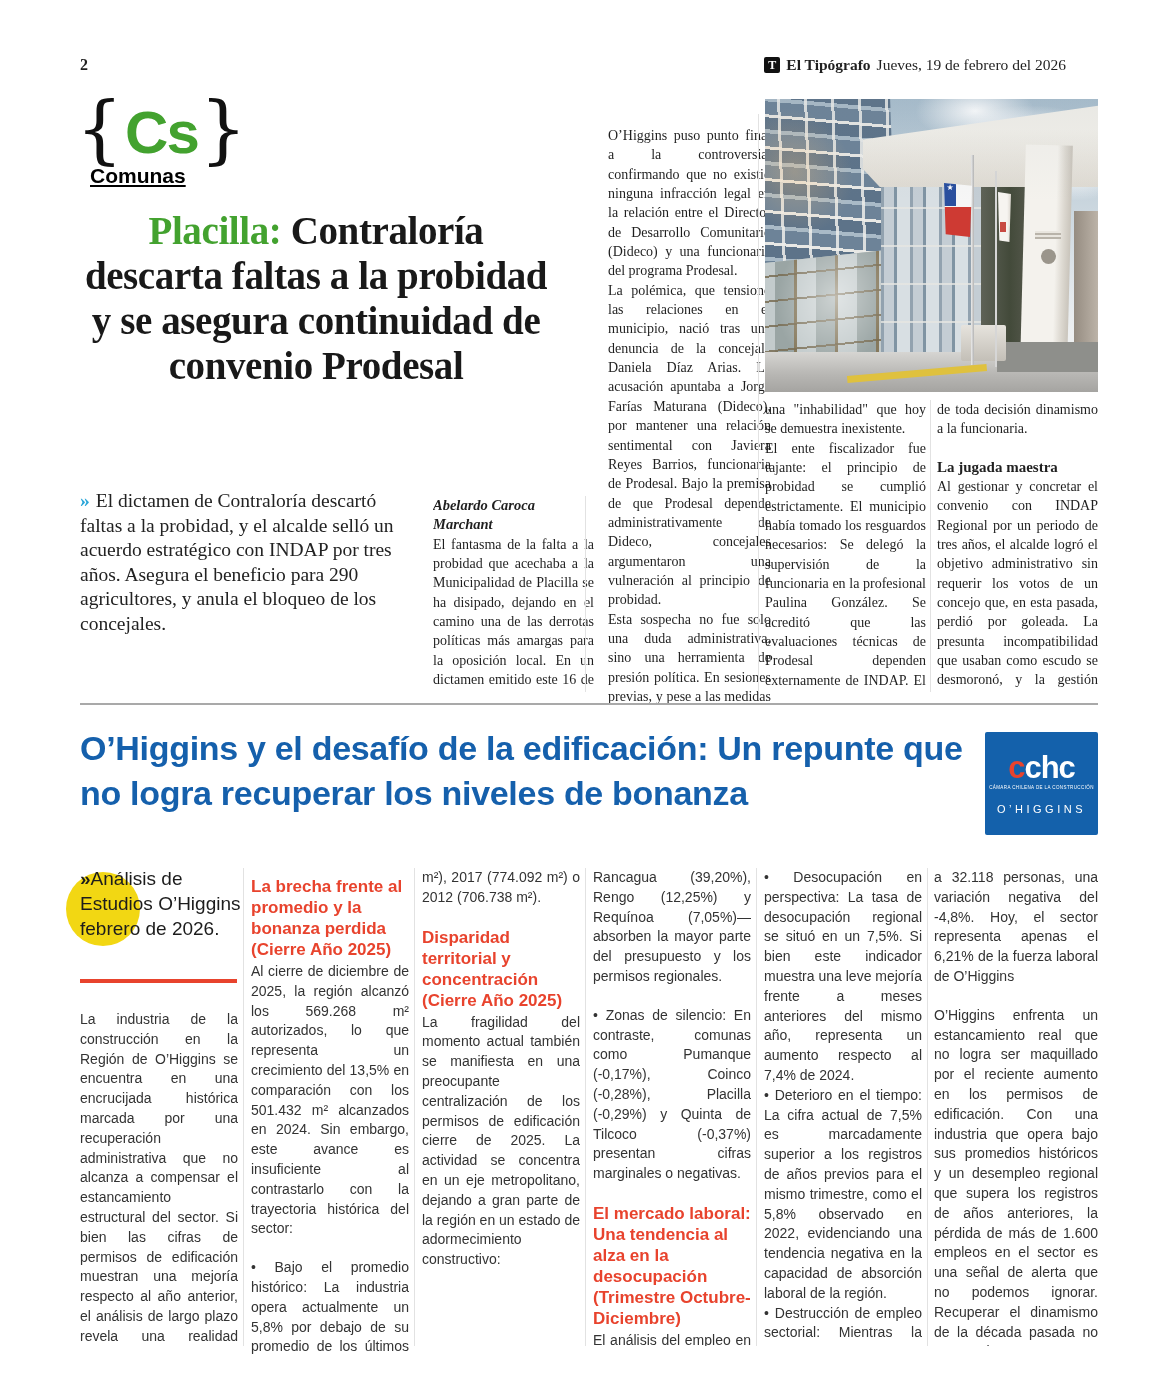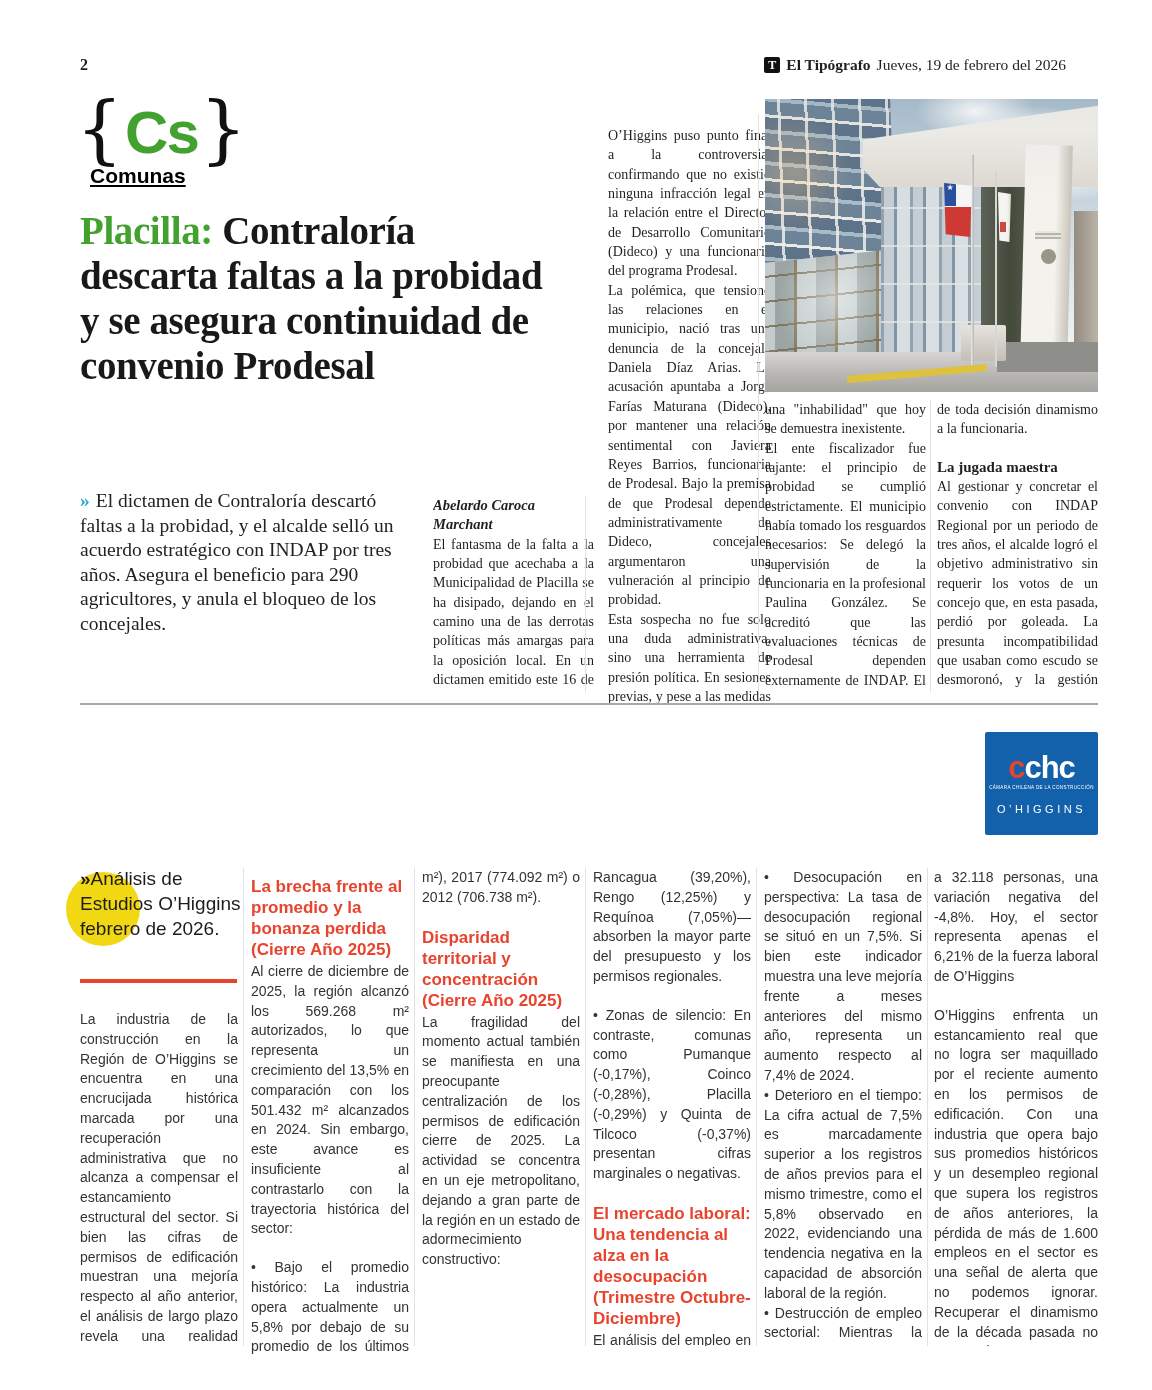--- a/index.html
+++ b/index.html
@@ -19,21 +19,21 @@
   .badge{left:76px;top:96px;}
   .badge-top{display:flex;align-items:center;line-height:1;}
   .brace{font-size:74px;font-weight:400;color:#111;transform:translateY(-4px);font-family:"DejaVu Serif",serif;}
   .cs{font-size:60px;font-weight:800;color:#43a22f;letter-spacing:-2px;
       font-family:"Liberation Sans","DejaVu Sans",sans-serif;padding:0 2px;}
   .badge-label{font-family:"Liberation Sans","DejaVu Sans",sans-serif;font-weight:700;font-size:21px;
       color:#000000;margin:-6px 0 0 14px;text-decoration:underline;}
 
   
   .headline{left:80px;top:208px;width:472px;font-size:39px;line-height:45px;font-weight:700;
-      letter-spacing:-0.4px;color:#191919;}
+      letter-spacing:-0.4px;color:#191919;text-align:center;}
   .kicker{color:#43a22f;}
   .lede{left:80px;top:489px;width:334px;font-size:19.5px;line-height:24.6px;color:#222;}
   .lmark{color:#2aa5d8;font-weight:700;padding-right:6px;}
   .top-col{font-size:14px;line-height:19.35px;text-align:justify;color:#1f1f1f;overflow:hidden;}
   .top-col p{margin:0;}
   .byline{font-weight:700;font-style:italic;font-size:14.5px;margin:0 0 1px 0;text-align:left;}
   .subhead1{font-weight:700;font-size:15px;margin:19px 0 0 0 !important;text-align:left;}
   .colA{left:420px;top:496px;width:161px;height:196px;margin-left:13px;}
   .colB{left:608px;top:114px;width:163px;height:578px;margin-top:12px;}
   .colC{left:765px;top:400px;width:161px;height:292px;}
@@ -195,20 +195,21 @@
     <p class="subhead1">La jugada maestra</p>
     <p>Al gestionar y concretar el convenio con INDAP Regional por un periodo de tres años, el alcalde logró el objetivo administrativo sin requerir los votos de un concejo que, en esta pasada, perdió por goleada. La presunta incompatibilidad que usaban como escudo se desmoronó, y la gestión directa del edil aseguró la continuidad del programa.</p>
   </div>
 
   <div class="abs vrule" style="left:585px;top:496px;height:196px;"></div>
   <div class="abs vrule" style="left:758px;top:114px;height:578px;"></div>
   <div class="abs vrule" style="left:930px;top:400px;height:292px;"></div>
 
   <div class="abs divider"></div>
 
+  <h2 class="abs headline2" style="margin:0"><span class="hl2-bold">O’Higgins y el desafío de la edificación:</span><span> Un repunte que no logra recuperar los niveles de bonanza</span></h2>
 
   <div class="abs cchc">
     <div class="cchc-word"><span class="first">c</span><span>chc</span></div>
     <div class="cchc-caption">CÁMARA CHILENA DE LA CONSTRUCCIÓN</div>
     <div class="cchc-region">O’HIGGINS</div>
   </div>
 
   <div class="abs intro">
     <span class="hl-circle"></span>
     <p><span class="imark">»</span><span>Análisis de Estudios O’Higgins febrero de 2026.</span></p>

